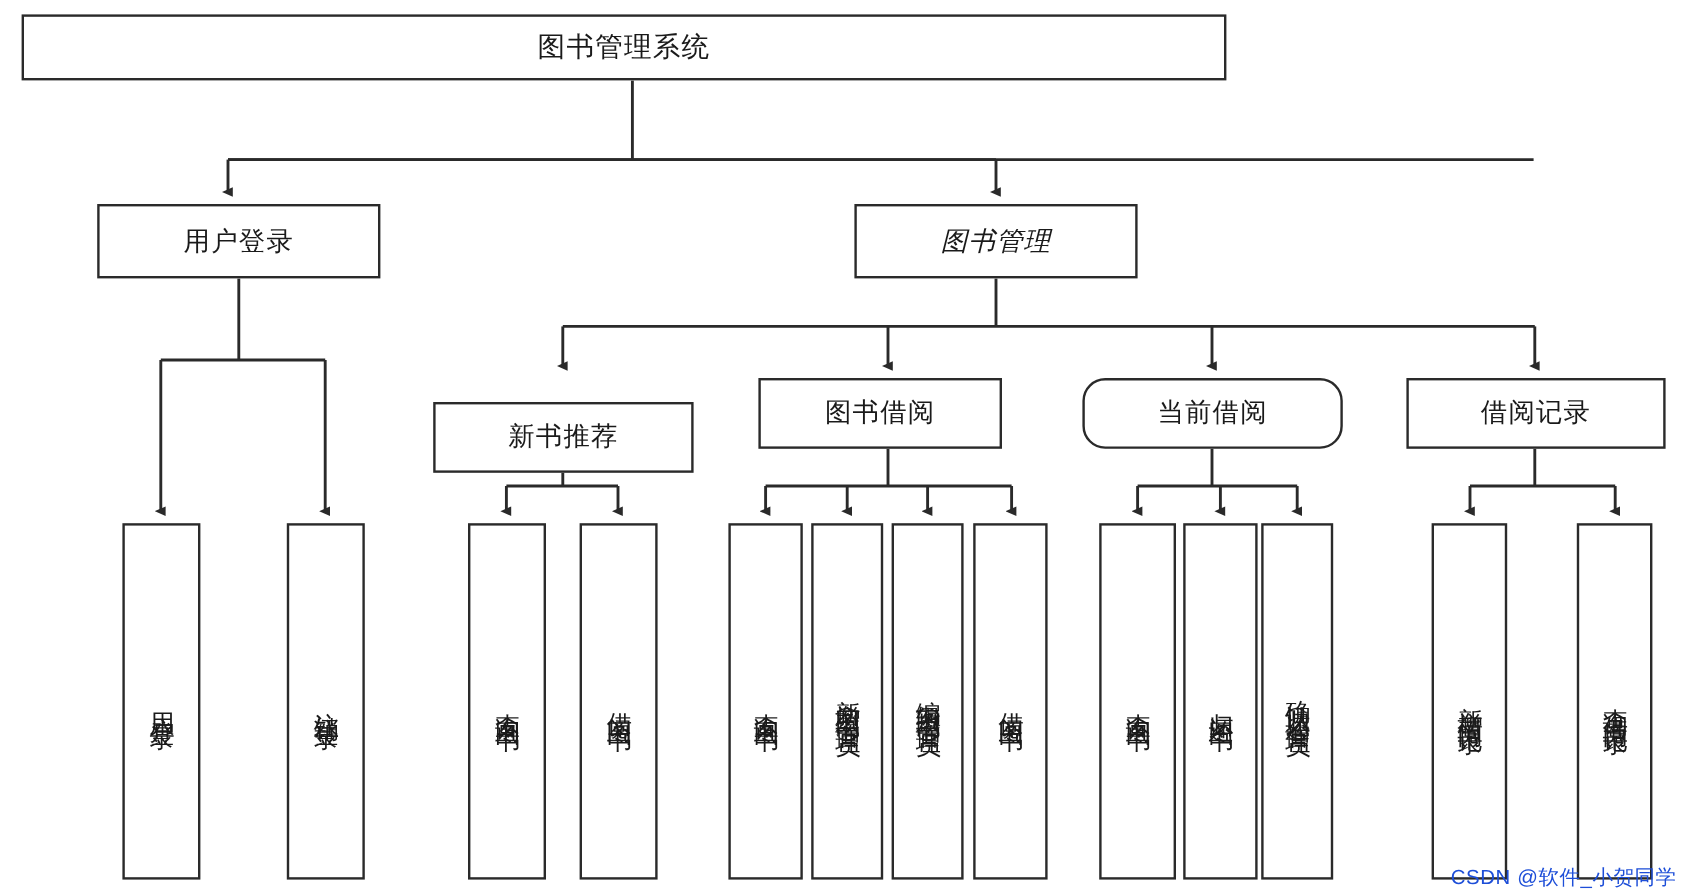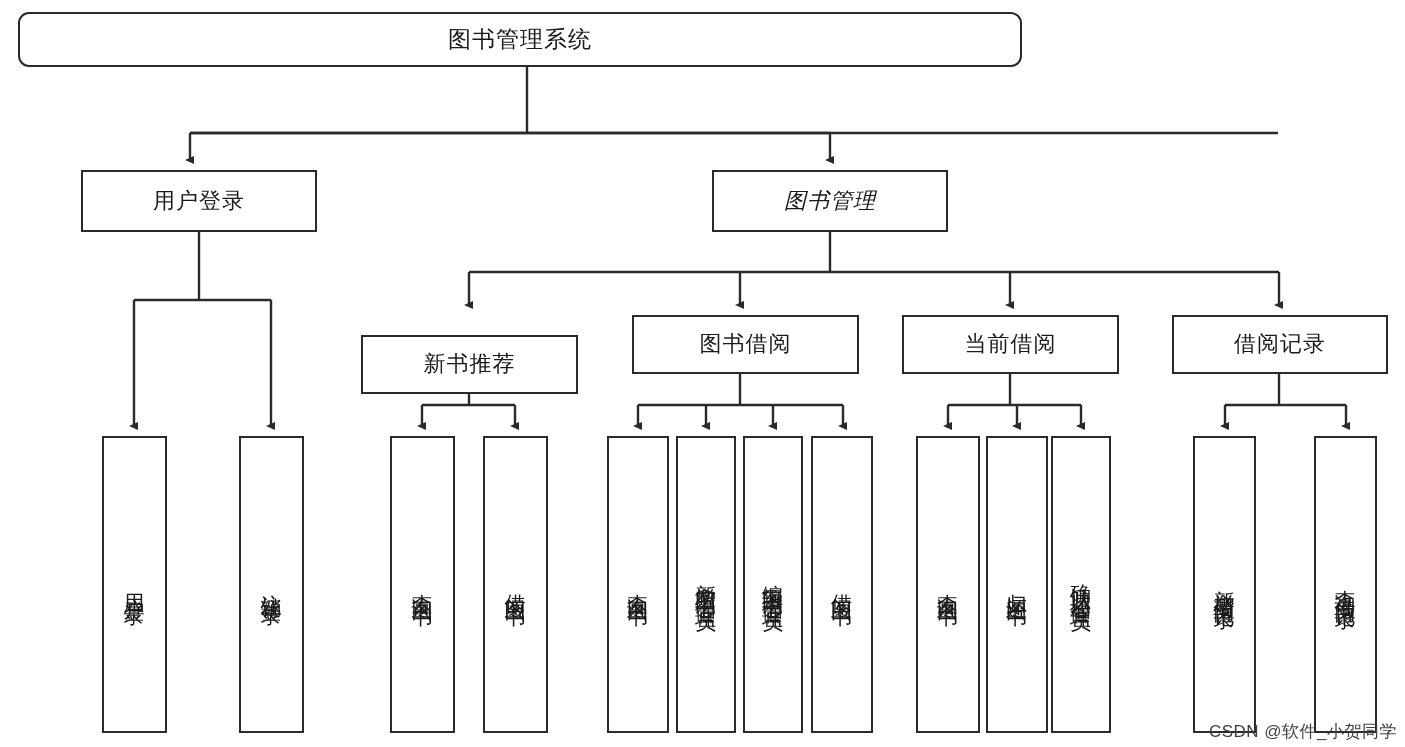--- a/index.html
+++ b/index.html
@@ -52,21 +52,21 @@
     text-orientation: upright;
     white-space: nowrap;
     display: block;
   }
   #root-node { font-size: 23px; }
   .watermark {
     position: absolute;
     right: 8px;
     bottom: 4px;
     font-size: 17px;
-    color: #404040;
+    color: #1d4ed8;
     letter-spacing: 0.5px;
     white-space: nowrap;
     user-select: none;
     text-align: center;
   }
 </style>
 </head>
 <body>
 
 <div id="canvas">
@@ -116,38 +116,38 @@
       <path d="M1017,405 L1017,426" marker-end="url(#arrow)"></path>
       <path d="M1081,405 L1081,426" marker-end="url(#arrow)"></path>
 
       <path d="M1279,374 L1279,405"></path>
       <path d="M1225,405 L1346,405"></path>
       <path d="M1225,405 L1225,426" marker-end="url(#arrow)"></path>
       <path d="M1346,405 L1346,426" marker-end="url(#arrow)"></path>
     </g>
   </svg>
 
-  <div class="node h" id="root-node" style="left:18px; top:12px; width:1004px; height:55px;border-radius:11px;">
+  <div class="node h" id="root-node" style="left:18px; top:12px; width:1004px; height:55px;">
     <span>图书管理系统</span>
   </div>
 
   <div class="node h" style="left:81px; top:170px; width:236px; height:62px;">
     <span>用户登录</span>
   </div>
   <div class="node h" style="left:712px; top:170px; width:236px; height:62px;font-style:italic;">
     <span>图书管理</span>
   </div>
 
   <div class="node h" style="left:361px; top:315px; width:217px; height:59px;margin-top:20px;">
     <span>新书推荐</span>
   </div>
-  <div class="node h" style="left:632px; top:315px; width:227px; height:59px;">
+  <div class="node h" style="left:632px; top:315px; width:203px; height:59px;">
     <span>图书借阅</span>
   </div>
-  <div class="node h" style="left:902px; top:315px; width:217px; height:59px;">
+  <div class="node h" style="left:902px; top:315px; width:217px; height:59px;border-radius:19px;">
     <span>当前借阅</span>
   </div>
   <div class="node h" style="left:1172px; top:315px; width:216px; height:59px;">
     <span>借阅记录</span>
   </div>
 
   <div class="node v" style="left:102px; top:436px; width:65px; height:297px;">
     <span class="vtext">用户登录</span>
   </div>
   <div class="node v" style="left:239px; top:436px; width:65px; height:297px;">

